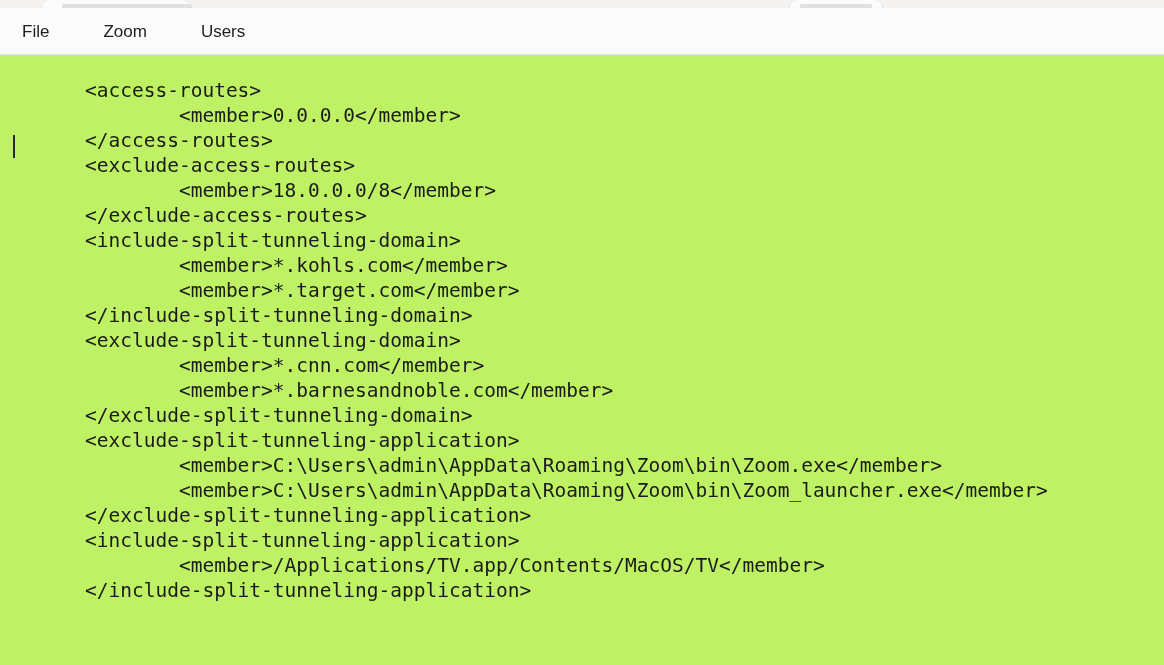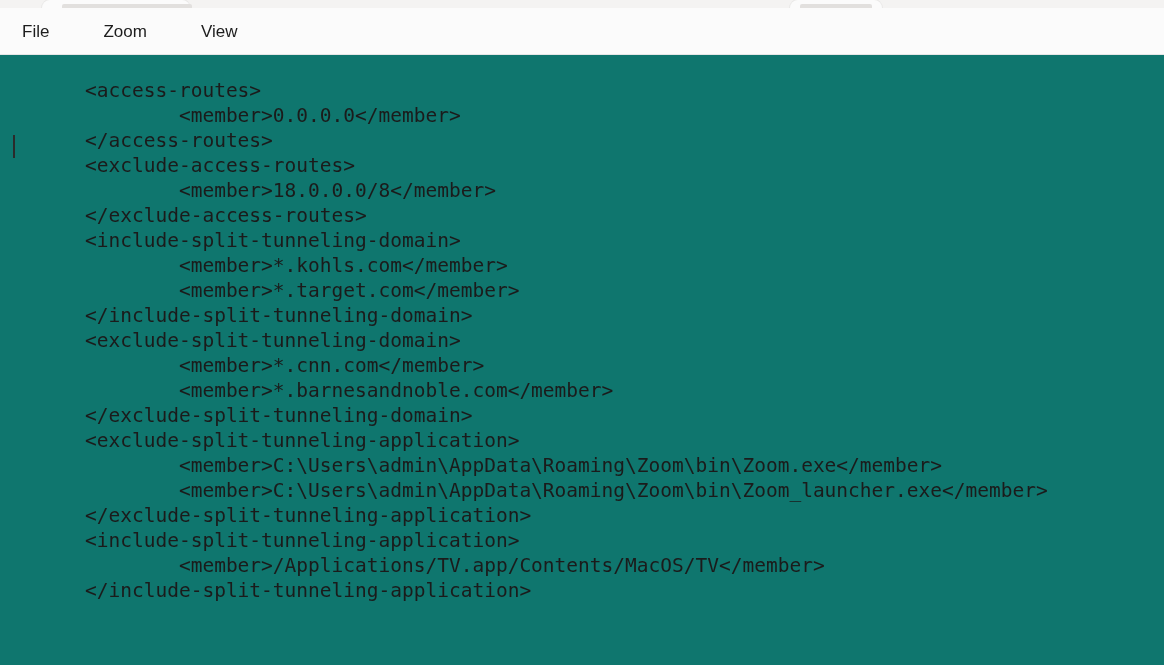--- a/index.html
+++ b/index.html
@@ -91,21 +91,21 @@
     border-radius: 4px;
     cursor: default;
     user-select: none;
     white-space: nowrap;
   }
 
   
   .editor-area {
     position: relative;
     flex: 1 1 auto;
-    background: #0f766e;
+    background: #bef264;
     overflow: hidden;
   }
 
   .caret {
     position: absolute;
     left: 13px;
     top: 80px;
     width: 2px;
     height: 23px;
     background: #2b2b2b;
@@ -139,21 +139,21 @@
   <div class="tabstrip">
     <div class="tab tab-active"></div>
     <div class="tab-inner-line"></div>
     <div class="tab tab-second"></div>
     <div class="tab-second-line"></div>
   </div>
 
   <div class="menubar">
     <div class="menu-item">File</div>
     <div class="menu-item">Zoom</div>
-    <div class="menu-item">View</div>
+    <div class="menu-item">Users</div>
   </div>
 
   <div class="editor-area">
     <div class="caret"></div>
     <div class="code-block" id="code-block"><div class="code-line">&lt;access-routes&gt;</div><div class="code-line">        &lt;member&gt;0.0.0.0&lt;/member&gt;</div><div class="code-line">&lt;/access-routes&gt;</div><div class="code-line">&lt;exclude-access-routes&gt;</div><div class="code-line">        &lt;member&gt;18.0.0.0/8&lt;/member&gt;</div><div class="code-line">&lt;/exclude-access-routes&gt;</div><div class="code-line">&lt;include-split-tunneling-domain&gt;</div><div class="code-line">        &lt;member&gt;*.kohls.com&lt;/member&gt;</div><div class="code-line">        &lt;member&gt;*.target.com&lt;/member&gt;</div><div class="code-line">&lt;/include-split-tunneling-domain&gt;</div><div class="code-line">&lt;exclude-split-tunneling-domain&gt;</div><div class="code-line">        &lt;member&gt;*.cnn.com&lt;/member&gt;</div><div class="code-line">        &lt;member&gt;*.barnesandnoble.com&lt;/member&gt;</div><div class="code-line">&lt;/exclude-split-tunneling-domain&gt;</div><div class="code-line">&lt;exclude-split-tunneling-application&gt;</div><div class="code-line">        &lt;member&gt;C:\Users\admin\AppData\Roaming\Zoom\bin\Zoom.exe&lt;/member&gt;</div><div class="code-line">        &lt;member&gt;C:\Users\admin\AppData\Roaming\Zoom\bin\Zoom_launcher.exe&lt;/member&gt;</div><div class="code-line">&lt;/exclude-split-tunneling-application&gt;</div><div class="code-line">&lt;include-split-tunneling-application&gt;</div><div class="code-line">        &lt;member&gt;/Applications/TV.app/Contents/MacOS/TV&lt;/member&gt;</div><div class="code-line">&lt;/include-split-tunneling-application&gt;</div></div>
   </div>
 
 </div>
 
 </body></html>

